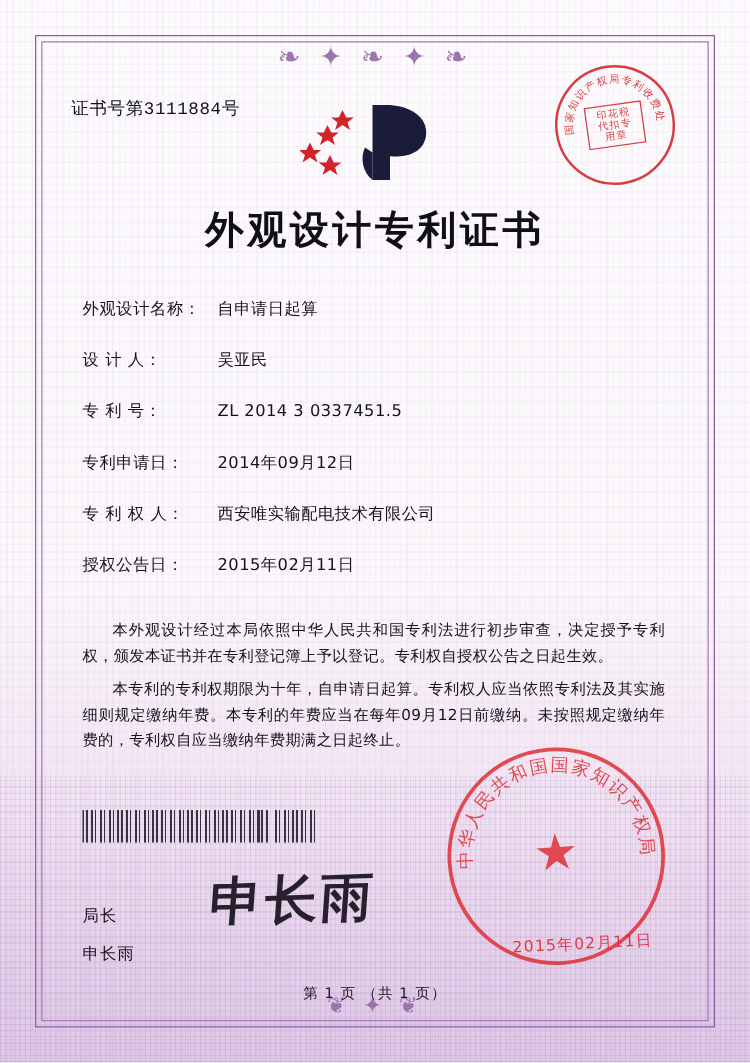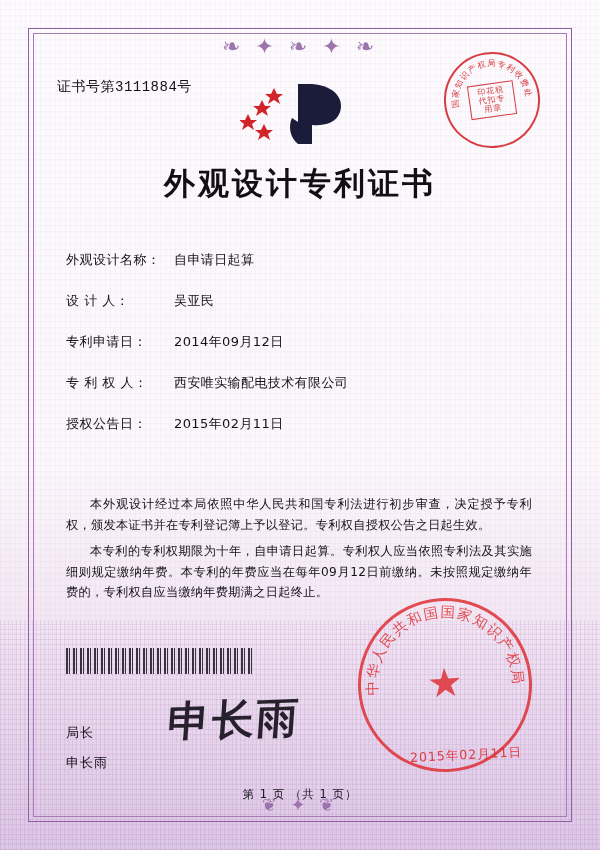--- a/index.html
+++ b/index.html
@@ -75,21 +75,21 @@
 
   .title{
     position:absolute;left:0;right:0;top:163px;text-align:center;
     font-family:"DejaVu Sans","Liberation Sans",sans-serif;
     font-weight:bold;font-size:31px;letter-spacing:3px;color:#120e16;
   }
 
   .fields{position:absolute;left:66px;top:238px;width:470px;}
   .field{
     display:flex;align-items:baseline;margin-bottom:23px;
-    font-size:13px;color:#15111a;margin-top:13px;
+    font-size:13px;color:#15111a;
   }
   .field .lbl{
     min-width:108px;letter-spacing:.5px;white-space:nowrap;
   }
   .field .val{letter-spacing:.4px;}
 
   .body-text{
     position:absolute;left:66px;top:494px;width:466px;
     font-size:12.2px;line-height:20.5px;color:#15111a;
     text-align:justify;letter-spacing:.3px;
@@ -184,20 +184,24 @@
   <div class="fields">
     <div class="field">
       <span class="lbl">外观设计名称：</span>
       <span class="val">自申请日起算</span>
     </div>
     <div class="field">
       <span class="lbl">设 计 人：</span>
       <span class="val">吴亚民</span>
     </div>
     <div class="field">
+      <span class="lbl">专 利 号：</span>
+      <span class="val">ZL 2014 3 0337451.5</span>
+    </div>
+    <div class="field">
       <span class="lbl">专利申请日：</span>
       <span class="val">2014年09月12日</span>
     </div>
     <div class="field">
       <span class="lbl">专 利 权 人：</span>
       <span class="val">西安唯实输配电技术有限公司</span>
     </div>
     <div class="field">
       <span class="lbl">授权公告日：</span>
       <span class="val">2015年02月11日</span>

